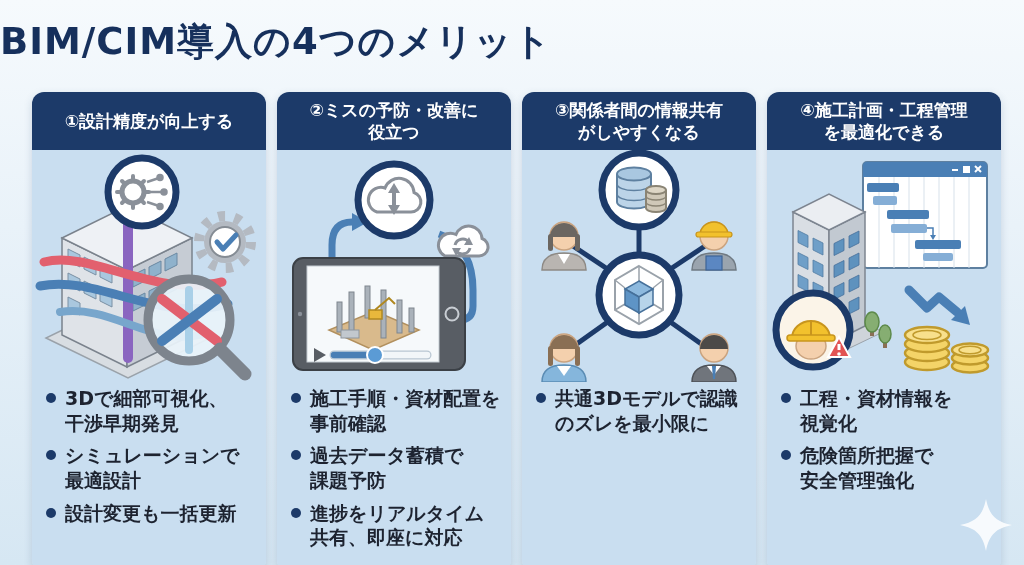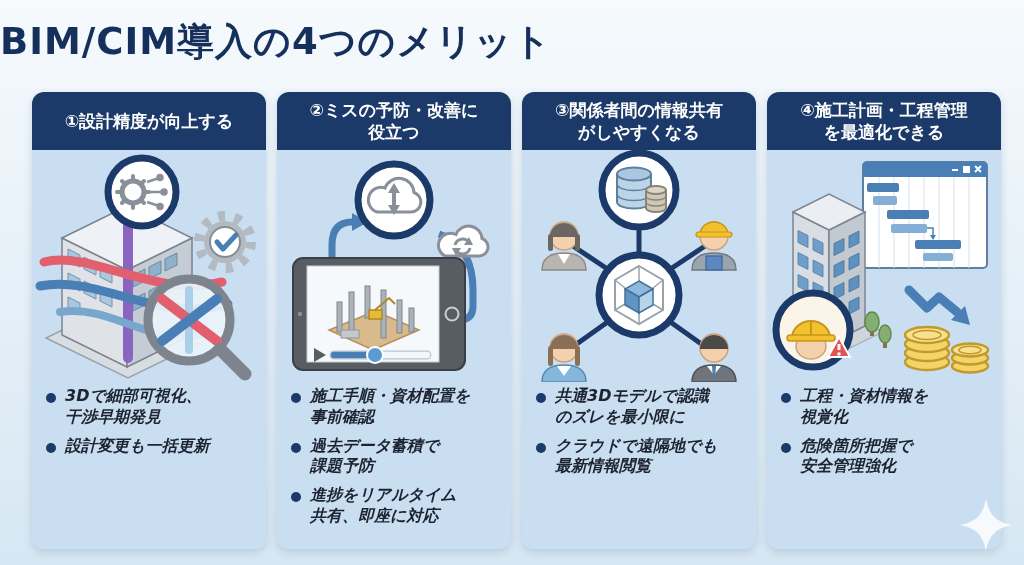--- a/index.html
+++ b/index.html
@@ -25,23 +25,22 @@
   }
   .card-body {
     background:#c9def0; border-radius:0 0 12px 12px; flex:1;
     display:flex; flex-direction:column;
   }
   .illus { height:232px; }
   .illus svg { display:block; width:234px; height:232px; }
   .bullets { list-style:none; margin:4px 0 0; padding:0 8px 14px 14px; }
   .bullets li {
     position:relative; padding-left:19px; margin-bottom:8px;
-    font-weight:700; font-size:16px; line-height:1.3; color:#1d2330;
+    font-weight:700; font-size:19px; line-height:1.3; color:#1d2330;
     white-space:pre-line;
-    font-style:italic;
   }
   .bullets li::before {
     content:""; position:absolute; left:0; top:7px;
     width:10px; height:10px; border-radius:50%; background:#1c3a69;
   }
   .sparkle { position:absolute; right:12px; bottom:14px; }
 </style>
 </head>
 <body>
 
@@ -126,20 +125,22 @@
                 <path d="M130,149 L185,191" stroke="#e2606e" stroke-width="10"></path>
                 <path d="M185,149 L130,191" stroke="#4a7fb5" stroke-width="10"></path>
               </g>
               <line x1="188" y1="199" x2="213" y2="224" stroke="#7d848d" stroke-width="13" stroke-linecap="round"></line>
             </g>
           </svg>
         </div>
         <ul class="bullets">
           <li>3Dで細部可視化、
 干渉早期発見</li>
+          <li>シミュレーションで
+最適設計</li>
           <li>設計変更も一括更新</li>
         </ul>
       </div>
     </div>
 
     <div class="card">
       <div class="banner">②ミスの予防・改善に
 役立つ</div>
       <div class="card-body">
         <div class="illus">
@@ -280,22 +281,20 @@
               <polygon points="185,216 199,216 192,225" fill="#ffffff"></polygon>
               <polygon points="190,216 194,216 193,229 191,229" fill="#4a7fb5"></polygon>
               <circle cx="192" cy="198" r="14" fill="#f4d0ad" stroke="#caa37f" stroke-width="1.5"></circle>
               <path d="M178,199 a14,14 0 0 1 28,0 z" fill="#4c4a48"></path>
             </g>
           </svg>
         </div>
         <ul class="bullets">
           <li>共通3Dモデルで認識
 のズレを最小限に</li>
-          <li>クラウドで遠隔地でも
-最新情報閲覧</li>
         </ul>
       </div>
     </div>
 
     <div class="card">
       <div class="banner">④施工計画・工程管理
 を最適化できる</div>
       <div class="card-body">
         <div class="illus">
           <svg viewBox="0 0 234 232">

